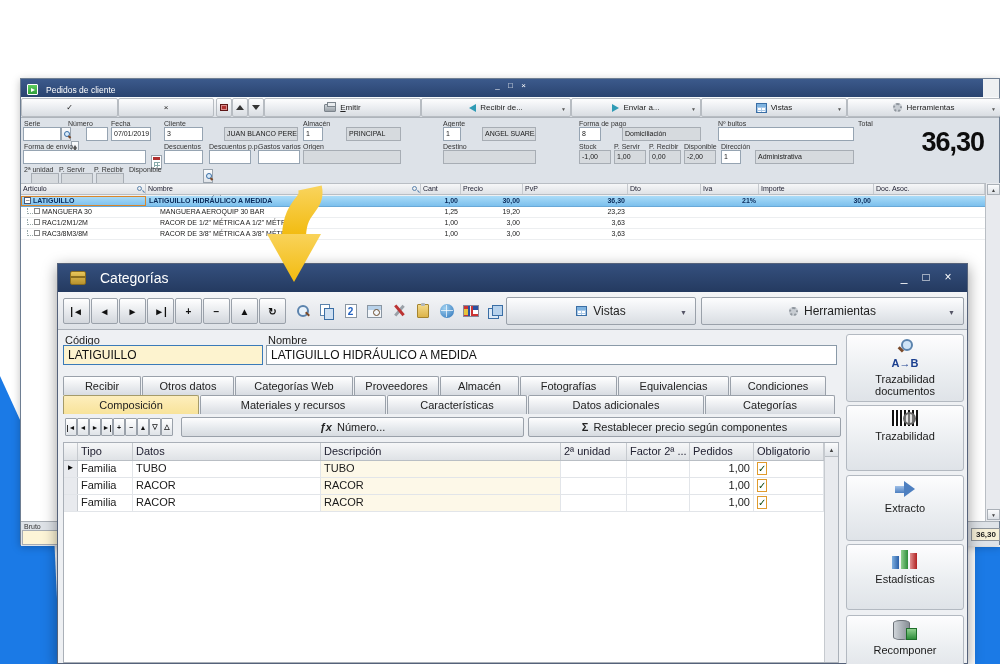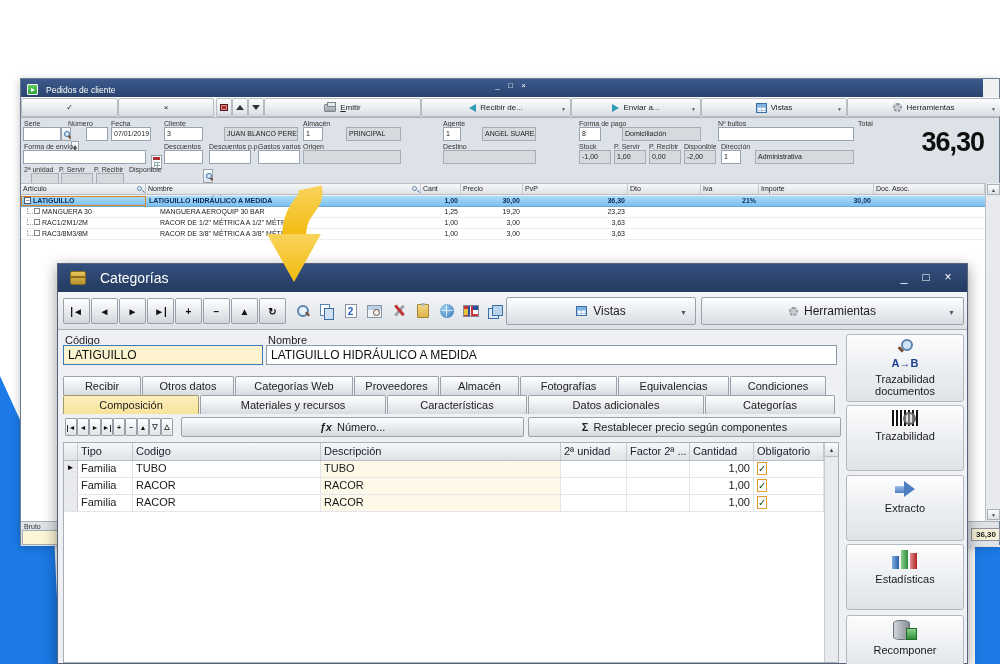--- a/index.html
+++ b/index.html
@@ -500,25 +500,25 @@
       <div class="cbtn" style="left:465px;width:313px">
         <span style="font-weight:bold">Σ</span>
         <span>Restablecer precio según componentes</span>
       </div>
     </div>
 
     <div class="cgrid">
       <div class="cg-hd">
         <div></div>
         <div><span>Tipo</span></div>
-        <div><span>Codigo</span></div>
+        <div><span>Datos</span></div>
         <div><span>Descripción</span></div>
         <div><span>2ª unidad</span></div>
         <div><span>Factor 2ª ...</span></div>
-        <div><span>Cantidad</span></div>
+        <div><span>Pedidos</span></div>
         <div><span>Obligatorio</span></div>
         <div></div>
       </div>
       <div class="cg-row">
         <div class="ind">►</div>
         <div>Familia</div>
         <div>TUBO</div>
         <div class="desc">TUBO</div>
         <div></div>
         <div></div>

